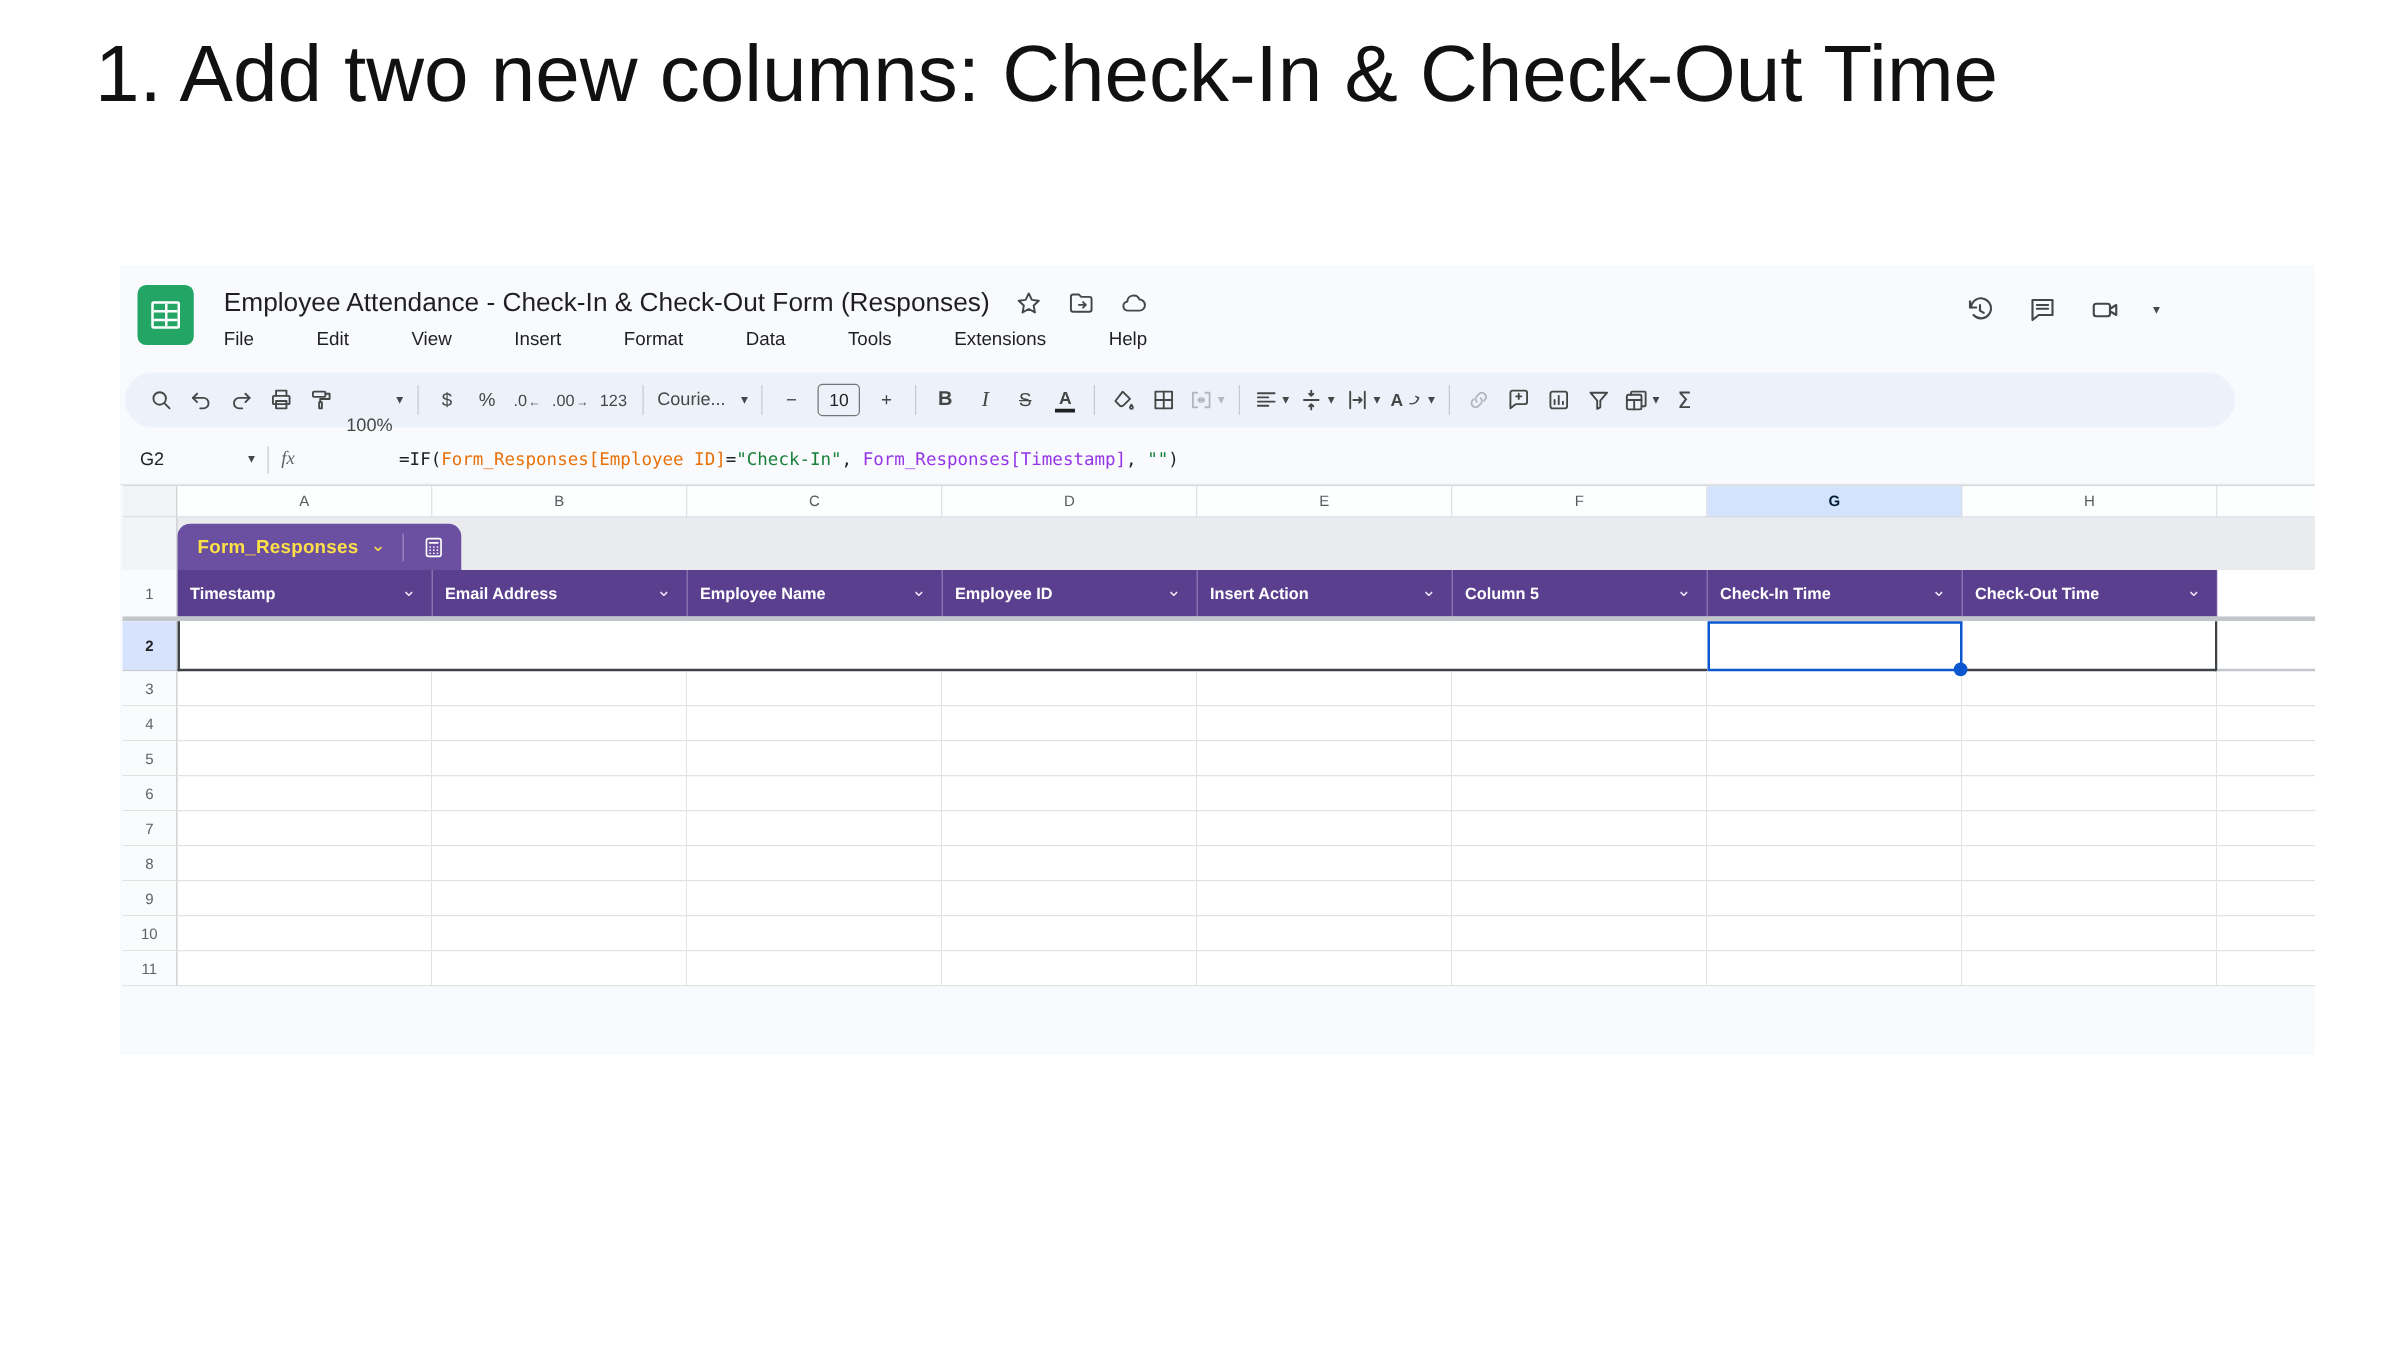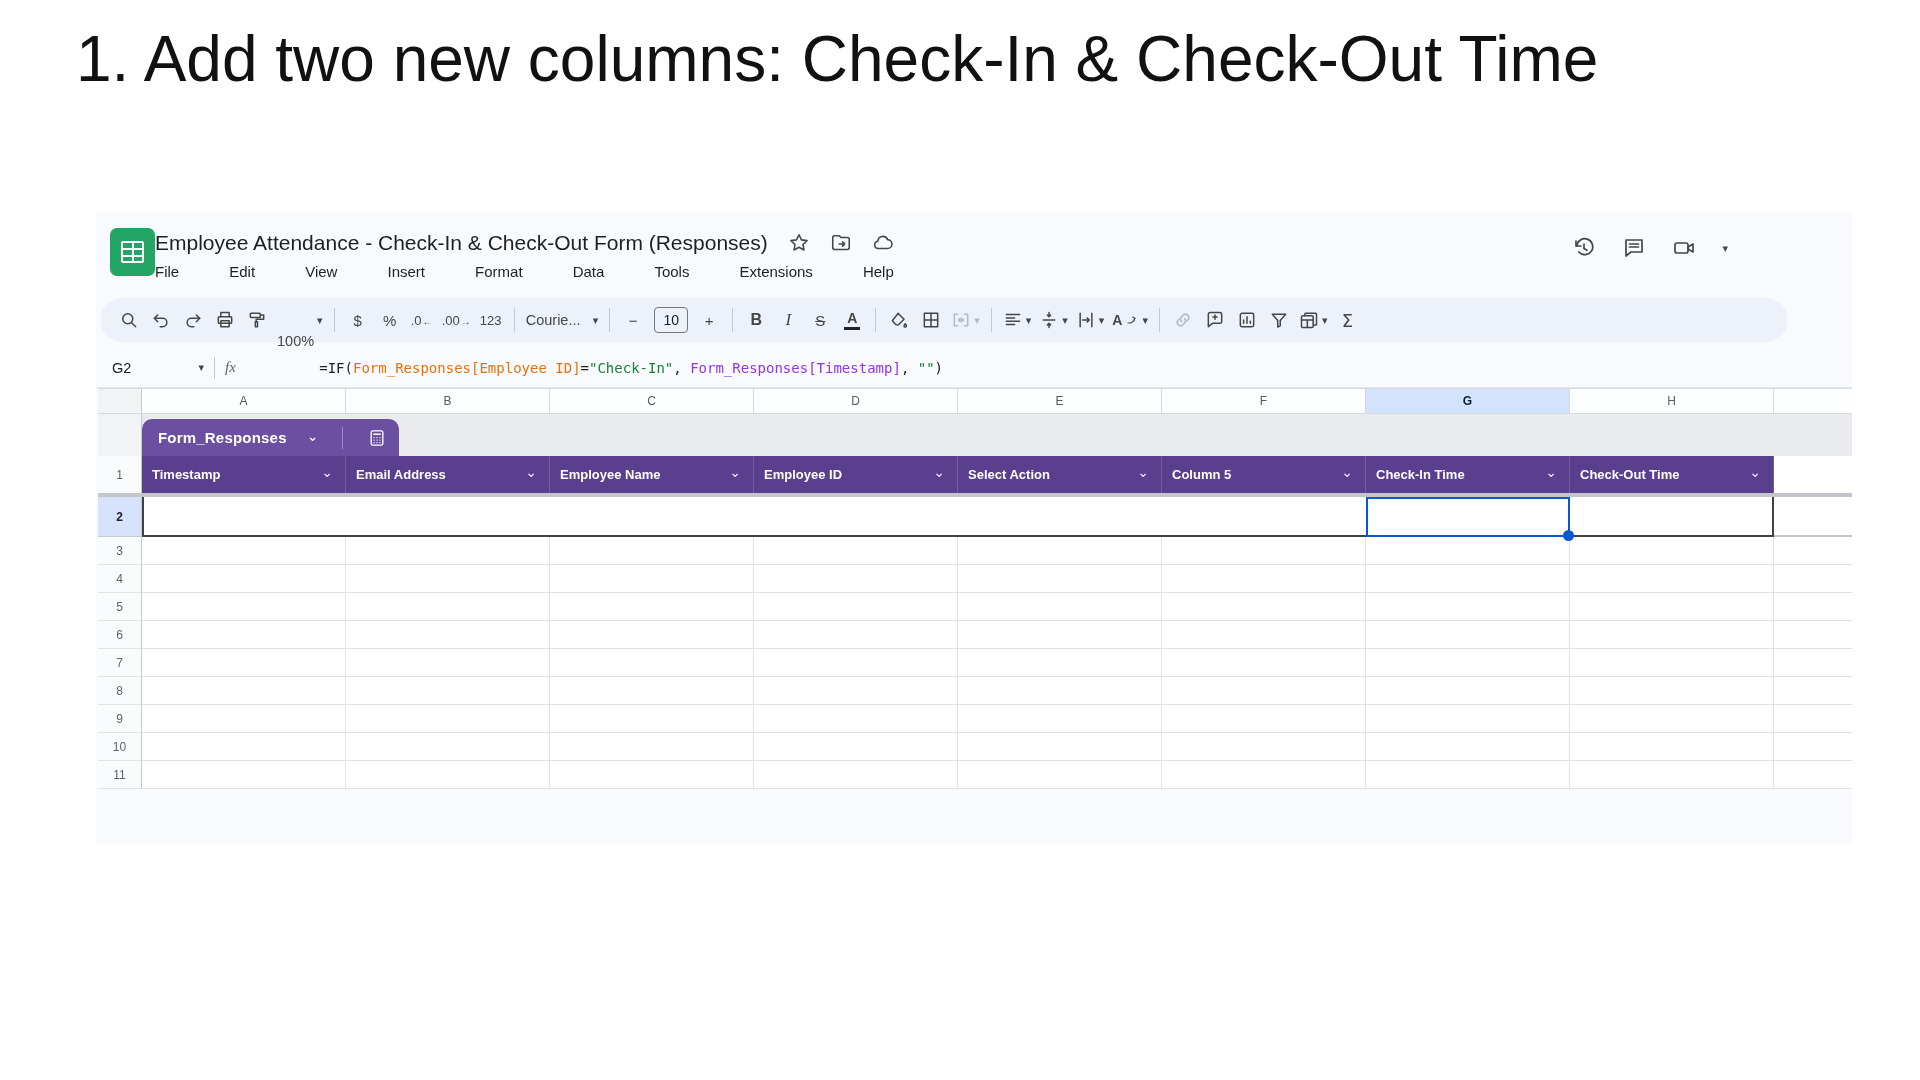--- a/index.html
+++ b/index.html
@@ -16,21 +16,21 @@
 
   
   .sheet{position:absolute; left:96px; top:212px; width:1756px; height:632px; background:var(--chrome-bg);}
   .topbar{position:relative; height:84px; padding:16px 0 0 14px; display:flex;}
   .logo{width:45px; height:48px; background:var(--logo-green); border-radius:7px; position:relative; flex:0 0 auto;}
   .logo .lgrid{position:absolute; left:11px; top:13px; width:23px; height:22px; border:2px solid #fff; border-radius:2px;
     background:
       linear-gradient(#fff,#fff) 50% 0/2px 100% no-repeat,
       linear-gradient(#fff,#fff) 0 33%/100% 2px no-repeat,
       linear-gradient(#fff,#fff) 0 78%/100% 2px no-repeat;}
-  .tb-left{}
+  .tb-left{margin-left:24px;}
   .doc-title-row{display:flex; align-items:center; gap:20px; height:30px;}
   .doc-title{font-size:21px; color:#1f1f1f; white-space:nowrap;}
   .tb-ic{width:22px; height:22px; stroke:var(--icon-gray); fill:none; stroke-width:1.7; stroke-linecap:round; stroke-linejoin:round;}
   .menubar{display:flex; gap:27px; margin-top:5px; font-size:15px; color:#1f1f1f;justify-content:space-between;}
   .menubar span{cursor:default;}
   .topbar-right{position:absolute; right:124px; top:24px; display:flex; align-items:center; gap:26px;}
   .topbar-right .tb-ic{width:24px; height:24px;}
   .ddarrow{font-size:11px; color:var(--icon-gray); line-height:1;}
 
   
@@ -70,21 +70,21 @@
   .r-letters{height:26px; border-top:1px solid #d7dadd;}
   .corner{width:44px; flex:0 0 44px; background:#f1f3f4; border-right:1px solid #c7cacd; border-bottom:1px solid #d7dadd;}
   .col-letter{width:204px; flex:0 0 204px; display:flex; align-items:center; justify-content:center;
     font-size:12px; color:#575b5f; background:#fdfefe; border-right:1px solid #d7dadd; border-bottom:1px solid #d7dadd;}
   .col-letter.selected{background:var(--selected-header-bg); color:#001d35; font-weight:700;}
   .col-partial{flex:1; background:#fdfefe; border-bottom:1px solid #d7dadd;}
   .r-nameband{height:42px; background:var(--band-gray);}
   .nb-corner{width:44px; flex:0 0 44px; background:#f1f3f4; border-right:1px solid #c7cacd;}
   .nb-area{flex:1; position:relative;}
   .ftab{position:absolute; left:0; bottom:0; height:37px; display:flex; align-items:center;
-    background:var(--tab-purple); color:#ffffff; border-radius:10px 10px 0 0; padding:0 12px 0 16px; gap:20px;}
+    background:var(--tab-purple); color:#fde047; border-radius:10px 10px 0 0; padding:0 12px 0 16px; gap:10px;}
   .ftab .tlabel{font-size:15px; font-weight:700; letter-spacing:.2px;}
   .ftab .tchev{font-size:14px; margin-top:-4px;}
   .ftab .tsep{width:1px; height:22px; background:rgba(255,255,255,.35); margin:0 4px;}
   .ftab svg{width:20px; height:20px; stroke:#fff; fill:none; stroke-width:1.6; stroke-linecap:round;}
   .r-header{height:37px;}
   .hrowhead{width:44px; flex:0 0 44px; display:flex; align-items:center; justify-content:center;
     font-size:12px; color:#5f6368; background:#fafbfc; border-right:1px solid #c7cacd;}
   .hcell{width:204px; flex:0 0 204px; background:var(--header-purple); color:#fff; display:flex;
     align-items:center; justify-content:space-between; padding:0 12px 0 10px; border-right:1px solid rgba(255,255,255,.16);}
   .hcell .hlabel{font-size:13px; font-weight:700; white-space:nowrap; overflow:hidden;}
@@ -393,21 +393,21 @@
           </div>
         <div class="hcell">
             <span class="hlabel">Employee Name</span>
             <span class="hchev">⌄</span>
           </div>
         <div class="hcell">
             <span class="hlabel">Employee ID</span>
             <span class="hchev">⌄</span>
           </div>
         <div class="hcell">
-            <span class="hlabel">Select Action</span>
+            <span class="hlabel">Insert Action</span>
             <span class="hchev">⌄</span>
           </div>
         <div class="hcell">
             <span class="hlabel">Column 5</span>
             <span class="hchev">⌄</span>
           </div>
         <div class="hcell">
             <span class="hlabel">Check-In Time</span>
             <span class="hchev">⌄</span>
           </div>

